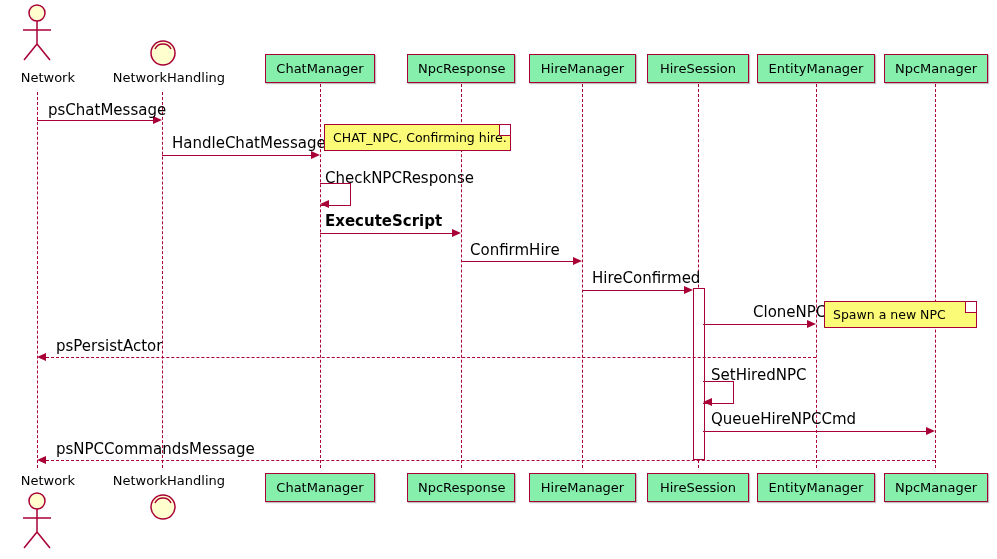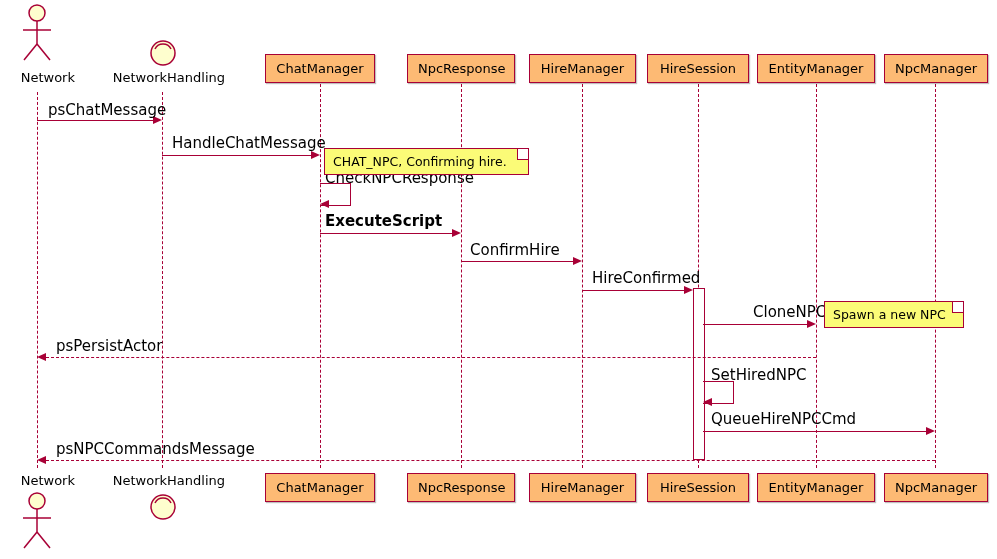--- a/index.html
+++ b/index.html
@@ -19,21 +19,21 @@
   }
   .lifeline {
     position: absolute;
     width: 0;
     border-left: 1px dashed #a80036;
     top: 0;
     z-index: 1;
   }
   .participant-box {
     position: absolute;
-    background: #fdba74;
+    background: #86efac;
     border: 1px solid #a80036;
     color: #000000;
     font-size: 13px;
     line-height: 1;
     text-align: center;
     padding: 7px 10px;
     box-sizing: border-box;
     white-space: nowrap;
     z-index: 4;
     box-shadow: 1px 1px 1px rgba(0,0,0,0.25);
@@ -226,22 +226,22 @@
   <div class="msg-label" style="left:711px; top:366px;">SetHiredNPC</div>
 
   <div class="msg-line" style="left:703px; top:431px; width:223px;"></div>
   <div class="arrow-head arrow-right" style="left:926px; top:427px;"></div>
   <div class="msg-label" style="left:711px; top:410px;">QueueHireNPCCmd</div>
 
   <div class="msg-line dashed" style="left:46px; top:460px; width:889px;"></div>
   <div class="arrow-head arrow-left" style="left:37px; top:456px;"></div>
   <div class="msg-label" style="left:56px; top:440px;">psNPCCommandsMessage</div>
 
-  <div class="note" style="left:324px; top:148px; width:205px;">
+  <div class="note" style="left:324px; top:124px; width:187px;">
     <span>CHAT_NPC, Confirming hire.</span>
     <span class="fold"></span>
   </div>
-  <div class="note" style="left:824px; top:301px; width:140px;">
+  <div class="note" style="left:824px; top:301px; width:153px;">
     <span>Spawn a new NPC</span>
     <span class="fold"></span>
   </div>
 
 </div>
 
 </body></html>

